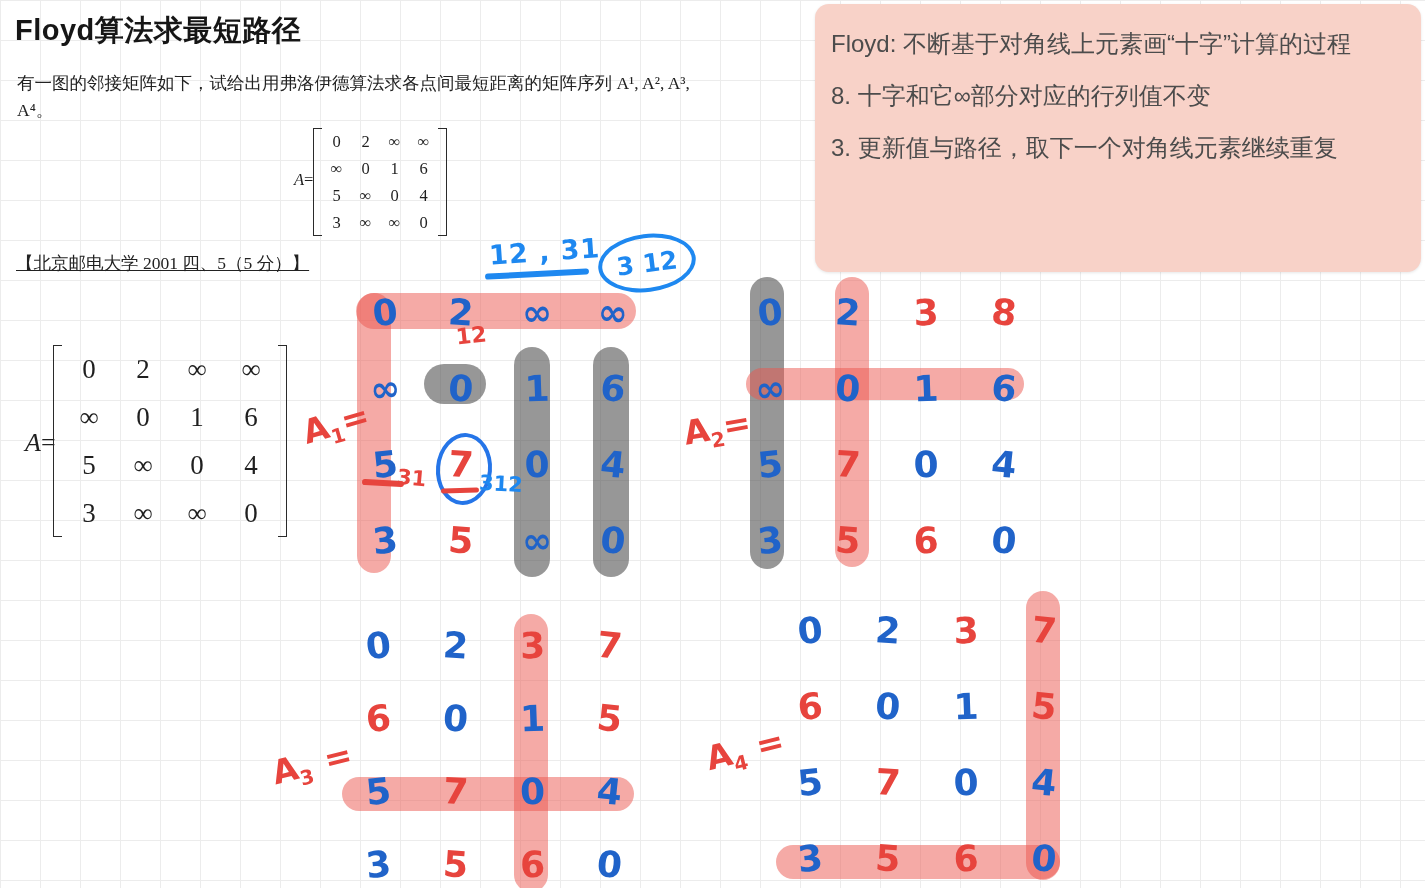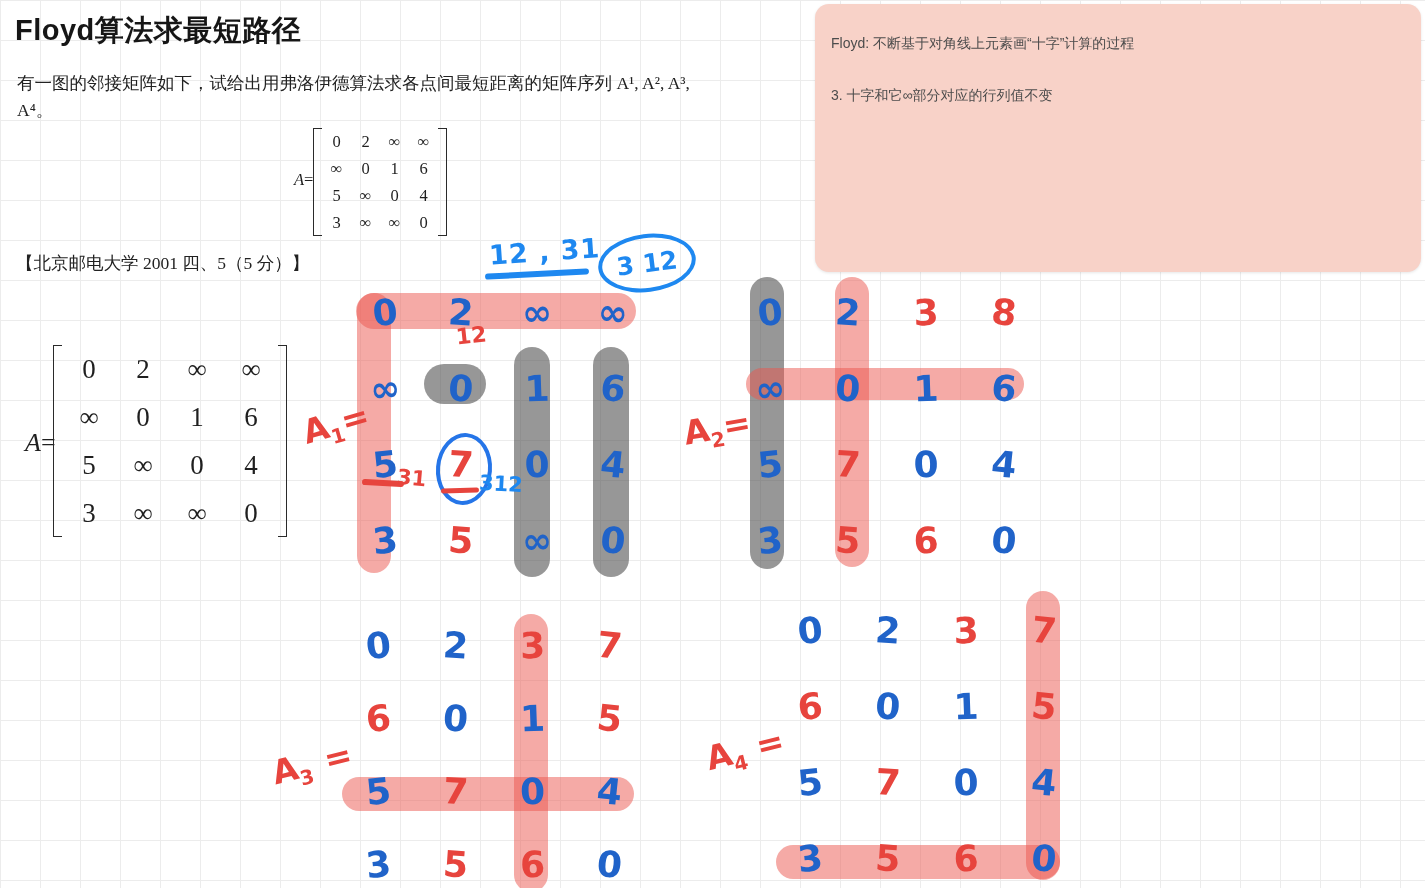--- a/index.html
+++ b/index.html
@@ -13,21 +13,21 @@
     font-family:"Liberation Sans", sans-serif;
     color:#1f1f1f;
   }
   .abs{position:absolute;}
 
   
   .doc-title{left:15px;top:11px;font-size:29px;font-weight:600;letter-spacing:.5px;color:#161616;}
   .doc-text{font-family:"Liberation Serif", serif;font-size:17.5px;color:#222;}
   .p1{left:17px;top:71px;width:760px;}
   .p2{left:17px;top:98px;}
-  .cite{left:16px;top:251px;}
+  .cite{left:16px;top:251px;text-decoration:underline;}
 
   .pmat{display:flex;align-items:stretch;z-index:2;}
   .pmat .brk{width:8px;}
   .brk-l{border-left:1.7px solid #2a2a2a;border-top:1.7px solid #2a2a2a;border-bottom:1.7px solid #2a2a2a;}
   .brk-r{border-right:1.7px solid #2a2a2a;border-top:1.7px solid #2a2a2a;border-bottom:1.7px solid #2a2a2a;}
   .pmat .cells{display:grid;}
   #pm-small{left:313px;top:128px;}
   #pm-small .cells{grid-template-rows:repeat(4,27px);grid-template-columns:repeat(4,29px);font-size:16.5px;}
   #pm-big{left:53px;top:345px;}
   #pm-big .cells{grid-template-rows:repeat(4,48px);grid-template-columns:repeat(4,54px);font-size:27px;}
@@ -35,21 +35,21 @@
   .plabel{font-family:"Liberation Serif", serif;z-index:2;}
   .plabel i{font-style:italic;}
   #pm-small-label{left:294px;top:170px;font-size:16.5px;}
   #pm-big-label{left:25px;top:428px;font-size:26px;}
 
   
   .note-box{
     left:815px;top:4px;width:606px;height:268px;border-radius:14px;
     background:#f8d2c8;box-shadow:0 1px 3px rgba(0,0,0,.10);
     padding:14px 0 0 16px;box-sizing:border-box;z-index:4;
-    color:#4c4c4c;font-size:14px;
+    color:#4c4c4c;font-size:24px;
   }
   .note-line{height:52px;display:flex;align-items:center;}
 
   
   .hl{border-radius:18px;z-index:1;}
   .hl-pink{background:rgba(235,85,78,.50);}
   .hl-gray{background:rgba(75,75,75,.58);}
 
   
   .hwgrid{display:grid;z-index:2;}
@@ -149,21 +149,22 @@
         <span class="cell ink">3</span>
         <span class="cell ink">∞</span>
         <span class="cell ink">∞</span>
         <span class="cell ink">0</span>
       </div>
     <div class="brk brk-r"></div>
   </div>
 
   <div class="abs note-box">
     <div class="note-line">Floyd: 不断基于对角线上元素画“十字”计算的过程</div>
-    <div class="note-line">3. 十字和它∞部分对应的行列值不变</div>
+    <div class="note-line">8. 十字和它∞部分对应的行列值不变</div>
+    <div class="note-line">3. 更新值与路径，取下一个对角线元素继续重复</div>
   </div>
 
   <div class="abs hw bright-blue top-paths">12 , 31</div>
   <div class="abs top-underline"></div>
   <div class="abs hw bright-blue top-oval">
       <span>3 12</span>
     </div>
 
   <div class="abs hl hl-pink" style="left:356px;top:293px;width:280px;height:36px;"></div>
   <div class="abs hl hl-pink" style="left:357px;top:293px;width:34px;height:280px;"></div>

